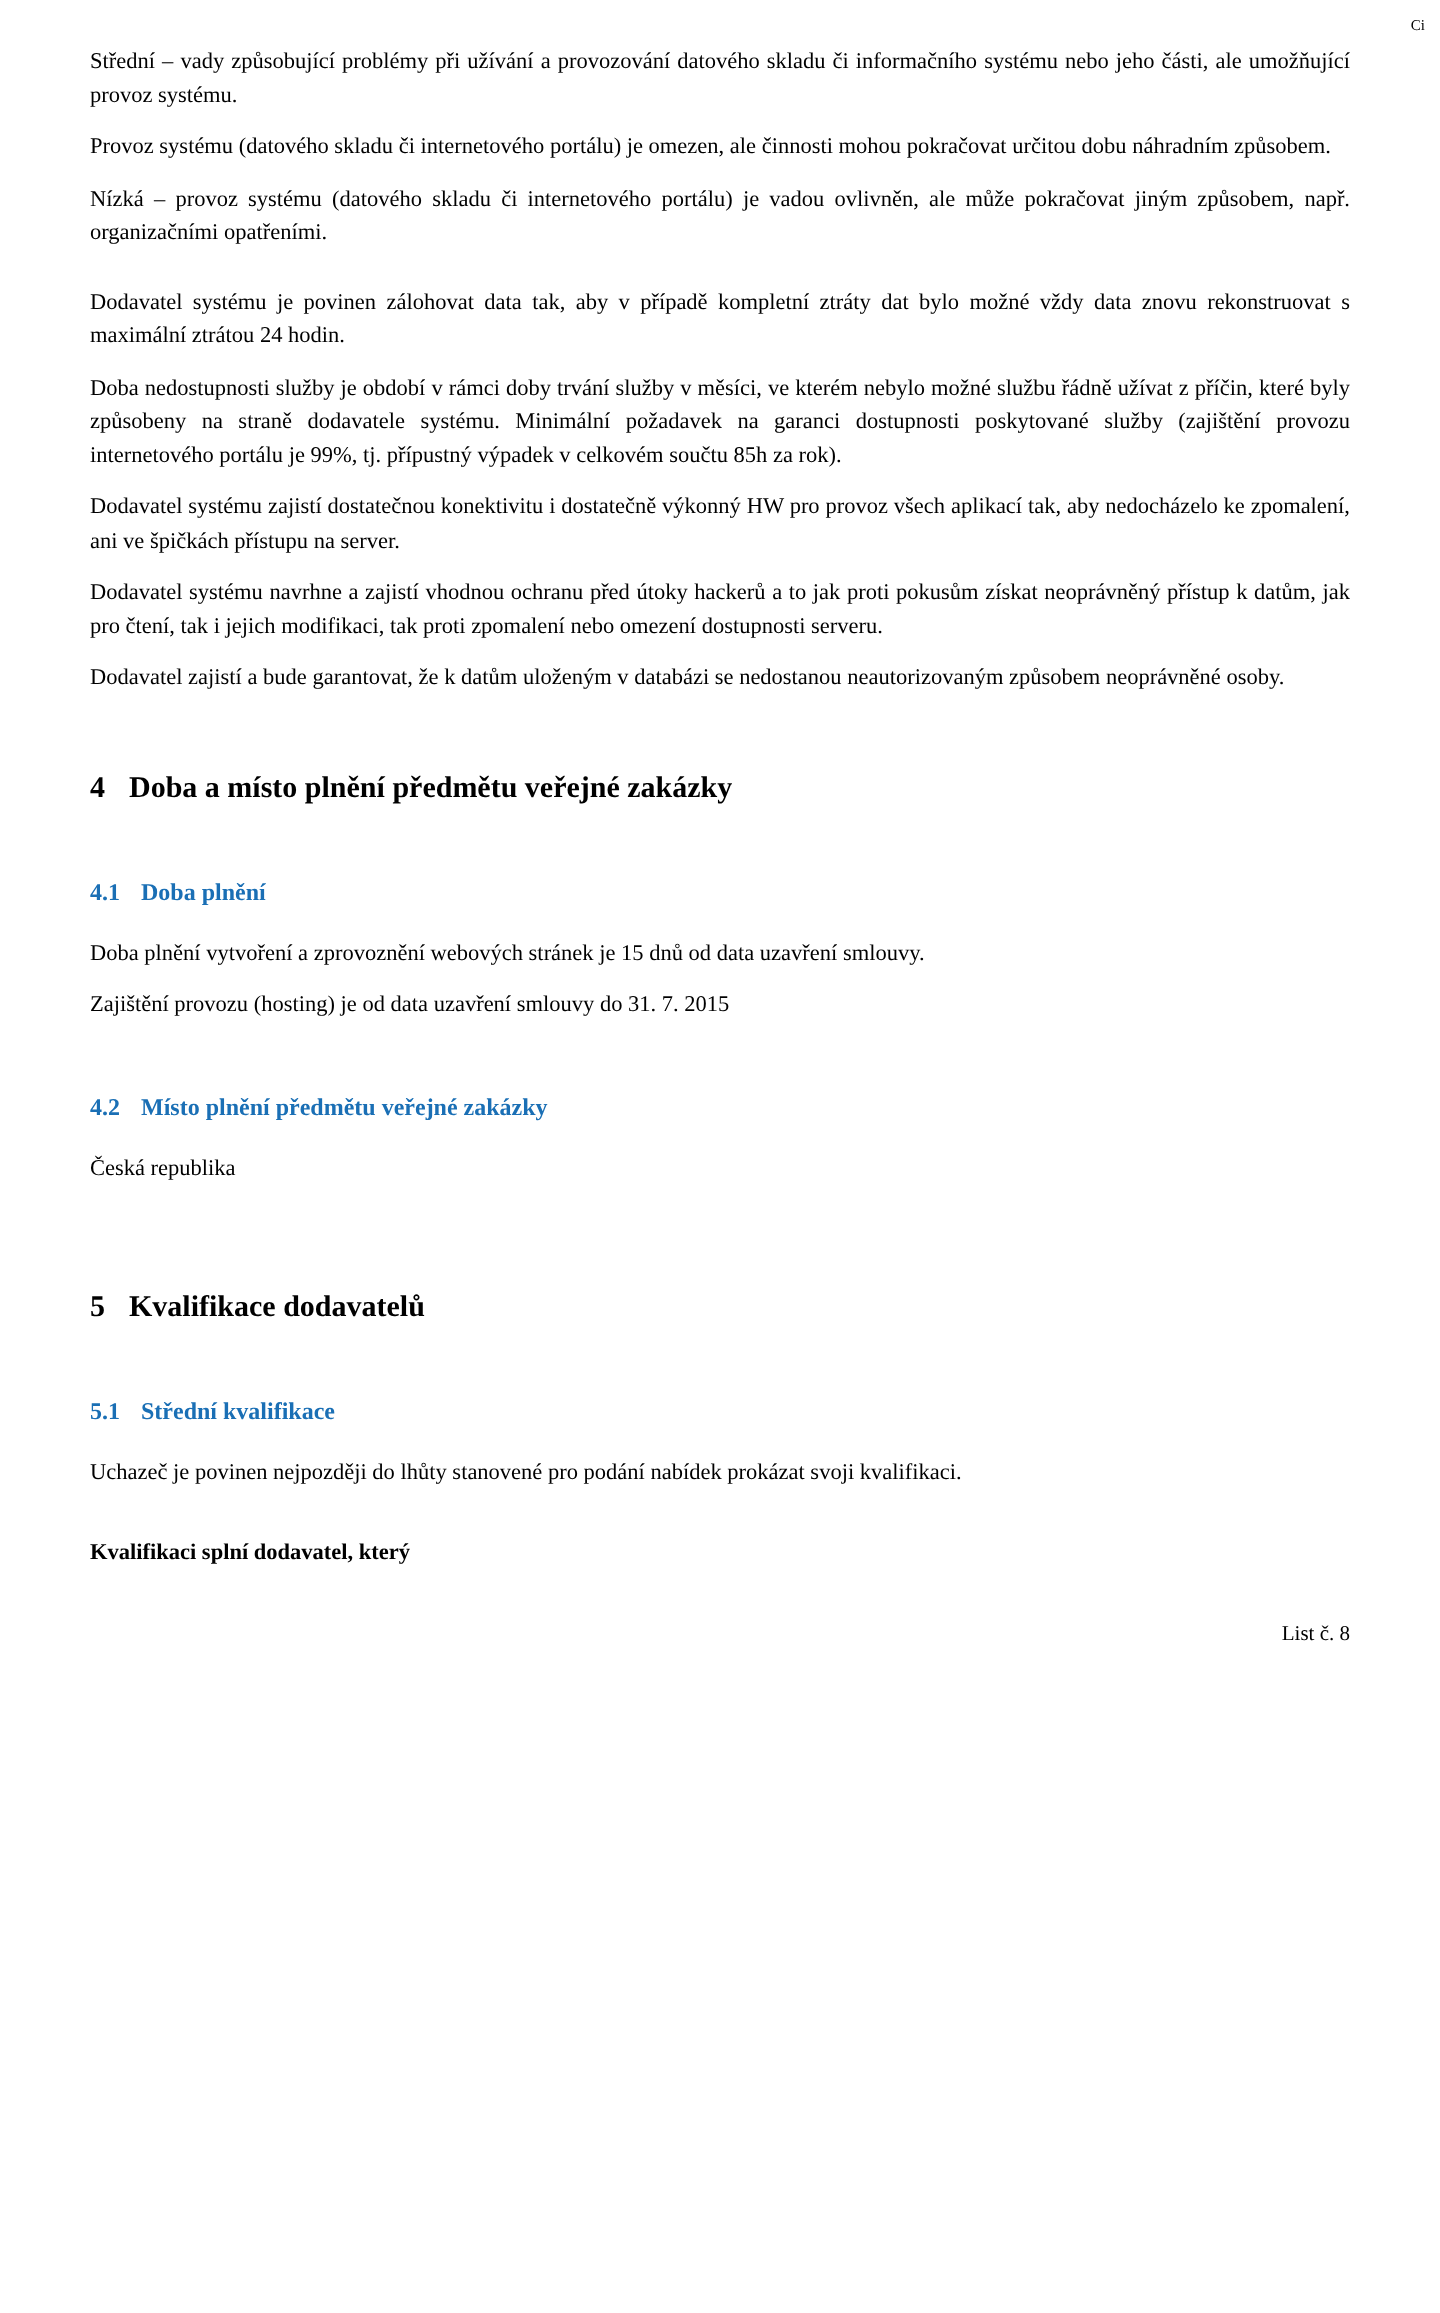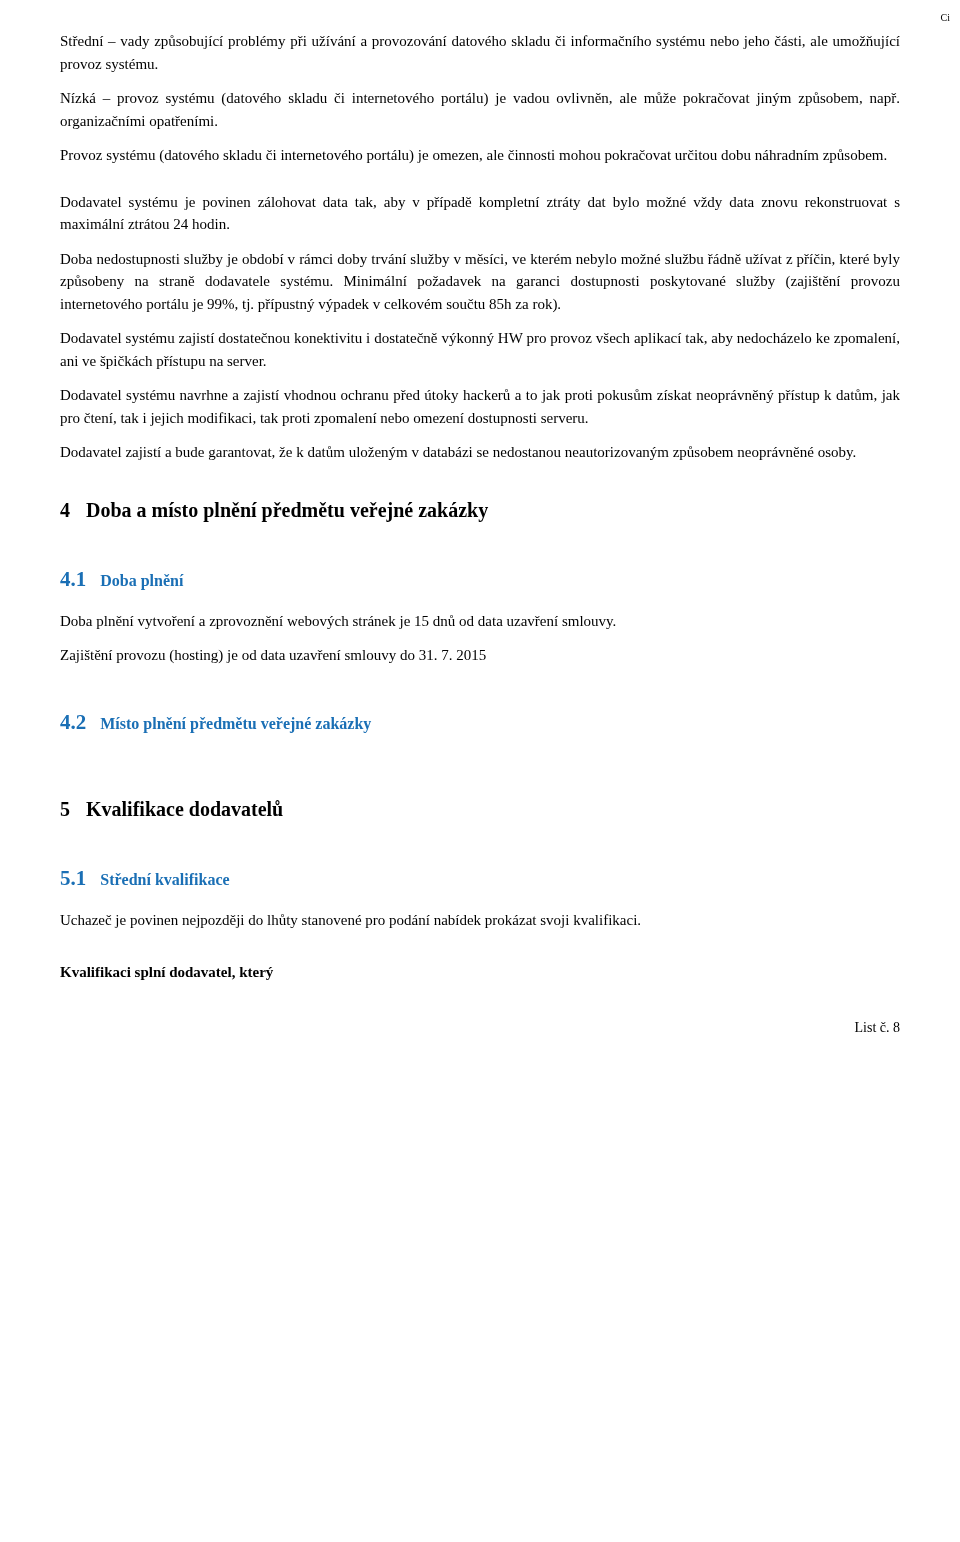--- a/index.html
+++ b/index.html
@@ -35,33 +35,33 @@
 
     .section-gap {
       margin-top: 40px;
     }
 
     .section-heading {
       font-size: 20px;
       font-weight: bold;
       color: #000000;
       margin-bottom: 12px;
-      margin-top: 5px;
+      margin-top: 20px;
     }
 
     .subsection-heading {
       font-size: 16px;
       font-weight: bold;
       color: #1a6fb5;
       margin-bottom: 10px;
       margin-top: 20px;
     }
 
     .subsection-number {
-      font-size: 21px;
+      font-size: 16px;
       font-weight: bold;
       color: #1a6fb5;
     }
 
     .section-number {
       font-size: 20px;
       font-weight: bold;
       color: #000000;
       margin-right: 16px;
     }
@@ -96,25 +96,25 @@
 <body>
 
 <div class="page-content">
 
   <div style="position:absolute; top:12px; right:10px; font-size:10px; color:#000;">Ci</div>
 
   <p class="paragraph">
     <span class="bold-term">Střední</span><span> – vady způsobující problémy při užívání a provozování datového skladu či informačního systému nebo jeho části, ale umožňující provoz systému.</span>
   </p>
 
+  <p class="paragraph">Provoz systému (datového skladu či internetového portálu) je omezen, ale činnosti mohou pokračovat určitou dobu náhradním způsobem.</p>
+
   <p class="paragraph">
     <span class="bold-term">Nízká</span><span> – provoz systému (datového skladu či internetového portálu) je vadou ovlivněn, ale může pokračovat jiným způsobem, např. organizačními opatřeními.</span>
   </p>
-
-  <p class="paragraph">Provoz systému (datového skladu či internetového portálu) je omezen, ale činnosti mohou pokračovat určitou dobu náhradním způsobem.</p>
 
   <div style="margin-top: 24px;"></div>
 
   <p class="paragraph">Dodavatel systému je povinen zálohovat data tak, aby v případě kompletní ztráty dat bylo možné vždy data znovu rekonstruovat s maximální ztrátou 24 hodin.</p>
 
   <p class="paragraph">Doba nedostupnosti služby je období v rámci doby trvání služby v měsíci, ve kterém nebylo možné službu řádně užívat z příčin, které byly způsobeny na straně dodavatele systému. Minimální požadavek na garanci dostupnosti poskytované služby (zajištění provozu internetového portálu je 99%, tj. přípustný výpadek v celkovém součtu 85h za rok).</p>
 
   <p class="paragraph">Dodavatel systému zajistí dostatečnou konektivitu i dostatečně výkonný HW pro provoz všech aplikací tak, aby nedocházelo ke zpomalení, ani ve špičkách přístupu na server.</p>
 
   <p class="paragraph">Dodavatel systému navrhne a zajistí vhodnou ochranu před útoky hackerů a to jak proti pokusům získat neoprávněný přístup k datům, jak pro čtení, tak i jejich modifikaci, tak proti zpomalení nebo omezení dostupnosti serveru.</p>
@@ -132,20 +132,21 @@
   </div>
 
   <p class="paragraph">Doba plnění vytvoření a zprovoznění webových stránek je 15 dnů od data uzavření smlouvy.</p>
   <p class="paragraph">Zajištění provozu (hosting) je od data uzavření smlouvy do 31. 7. 2015</p>
 
   <div class="subsection-title-row" style="margin-top:28px;">
     <span class="subsection-number">4.2</span>
     <span style="margin-left:14px;" class="subsection-heading">Místo plnění předmětu veřejné zakázky</span>
   </div>
 
+  <p class="paragraph">Česká republika</p>
 
   <div class="section-title-row" style="margin-top:50px;">
     <span class="section-number">5</span>
     <span class="section-heading">Kvalifikace dodavatelů</span>
   </div>
 
   <div class="subsection-title-row">
     <span class="subsection-number">5.1</span>
     <span style="margin-left:14px;" class="subsection-heading">Střední kvalifikace</span>
   </div>

